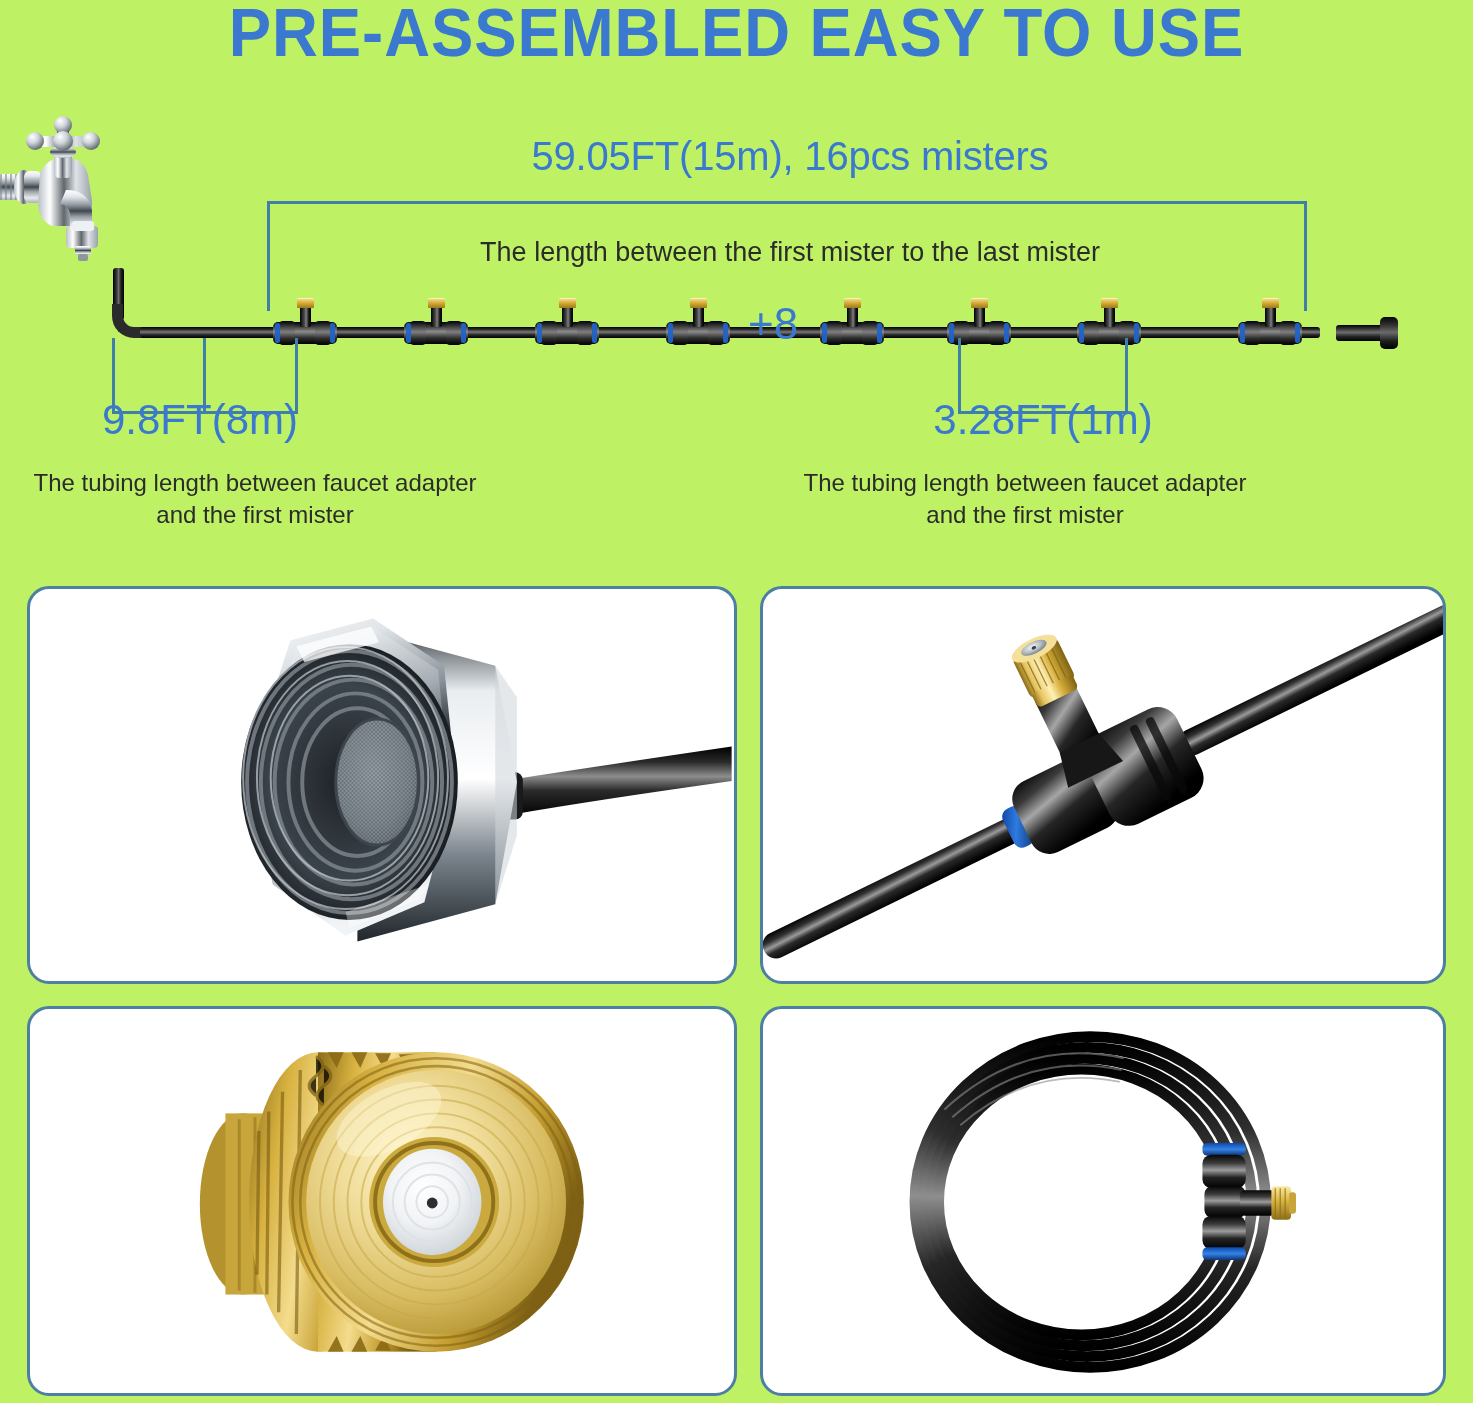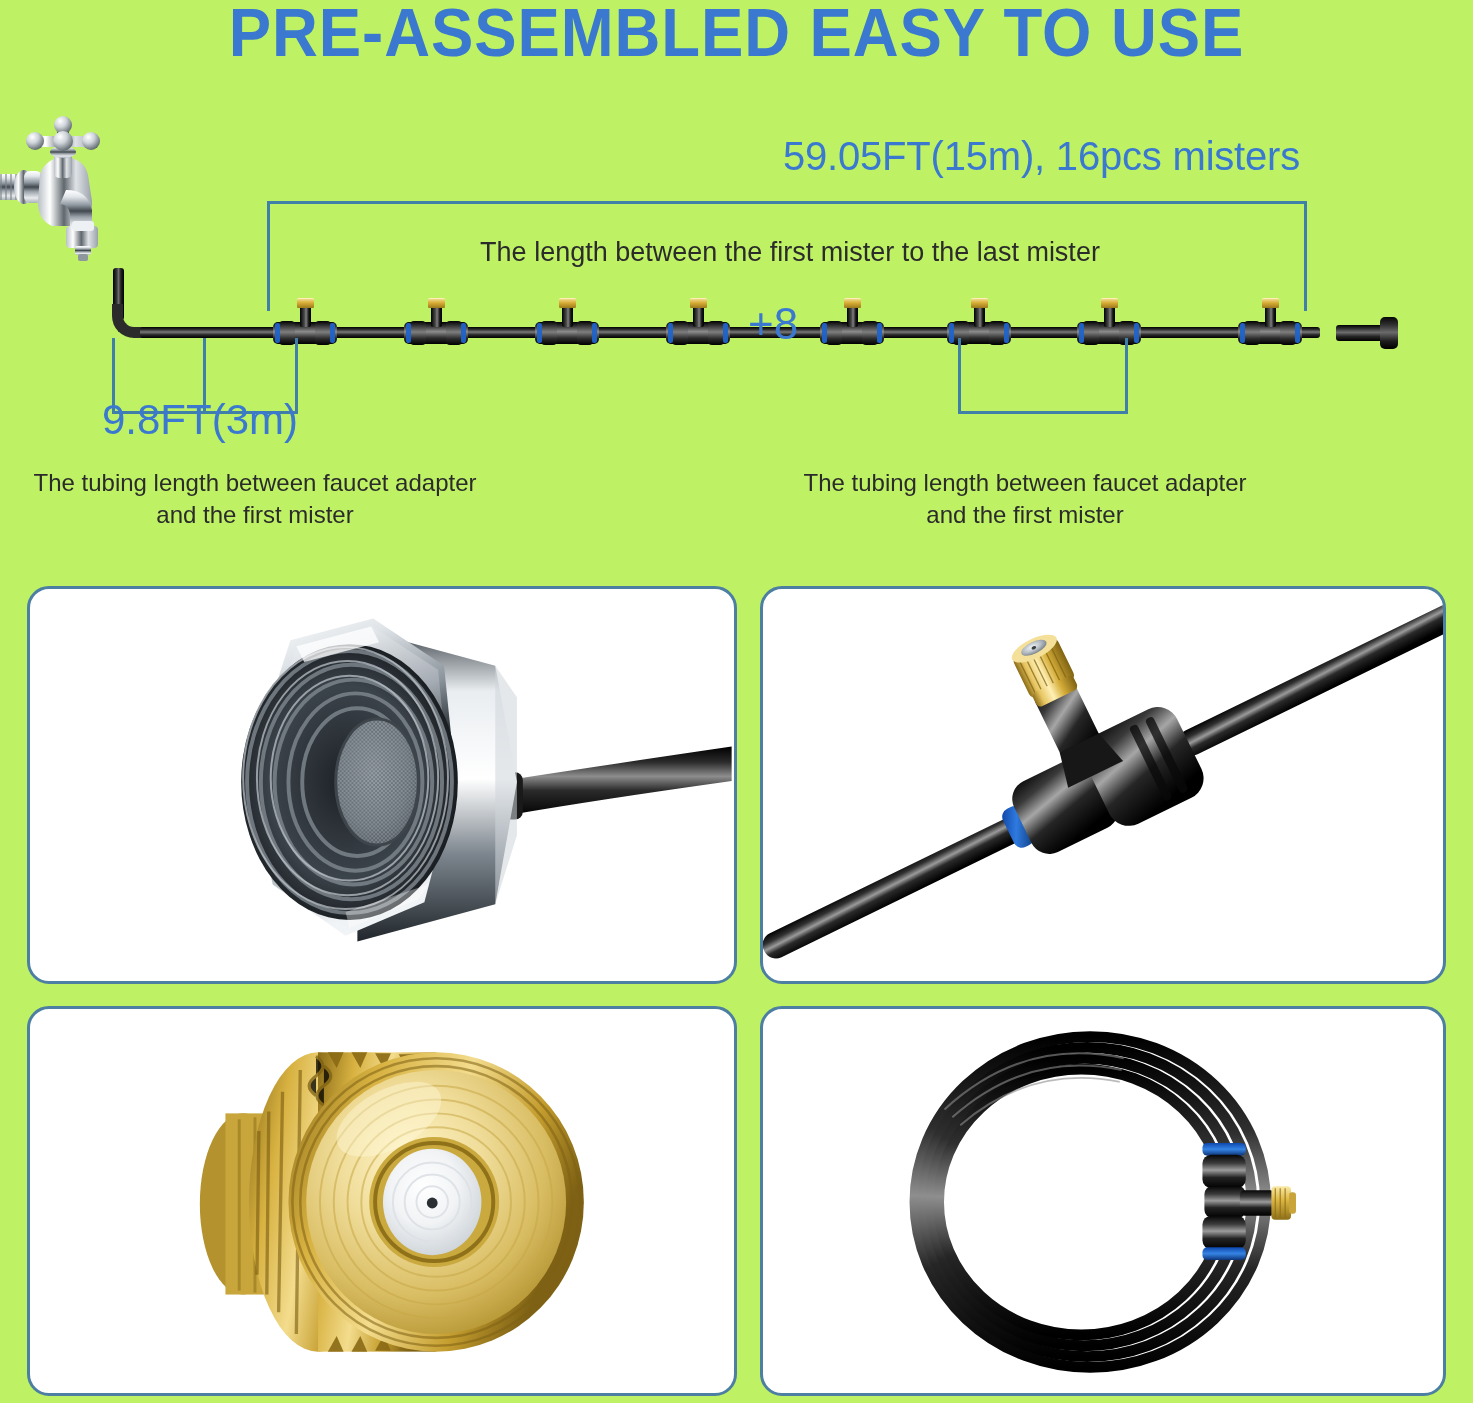--- a/index.html
+++ b/index.html
@@ -44,21 +44,21 @@
     top: 96px;
     width: 1473px;
     height: 460px;
   }
 
   .dim-top-label {
     position: absolute;
     left: 280px;
     top: 38px;
     width: 1020px;
-    text-align: right;
+    text-align: center;
     font-size: 40px;
     color: #3a79cf;
     white-space: nowrap;
     letter-spacing: -0.2px;
   }
 
   .dim-top-sub {
     position: absolute;
     left: 280px;
     top: 141px;
@@ -442,24 +442,25 @@
         <div class="nozzle"></div>
     </div>
 
     <div class="endcap">
       <div class="shaft"></div>
         <div class="disc"></div>
     </div>
 
     <div class="bracket-left"></div>
     <div class="leader-left"></div>
-    <div class="dim-left-label">9.8FT(3m)</div>
+    <div class="dim-left-label">9.8FT(8m)</div>
     <div class="cap-left">The tubing length between faucet adapter and the first mister</div>
 
     <div class="bracket-right"></div>
+    <div class="dim-right-label">3.28FT(1m)</div>
     <div class="cap-right">The tubing length between faucet adapter and the first mister</div>
   </div>
 
   <div class="panel tl">
     <svg viewBox="0 0 710 398" xmlns="http://www.w3.org/2000/svg">
       <defs>
         <linearGradient id="hexFace" x1="0" y1="0" x2="0.25" y2="1">
           <stop offset="0%" stop-color="#ffffff"></stop>
           <stop offset="18%" stop-color="#dfe4e8"></stop>
           <stop offset="40%" stop-color="#8b949c"></stop>

